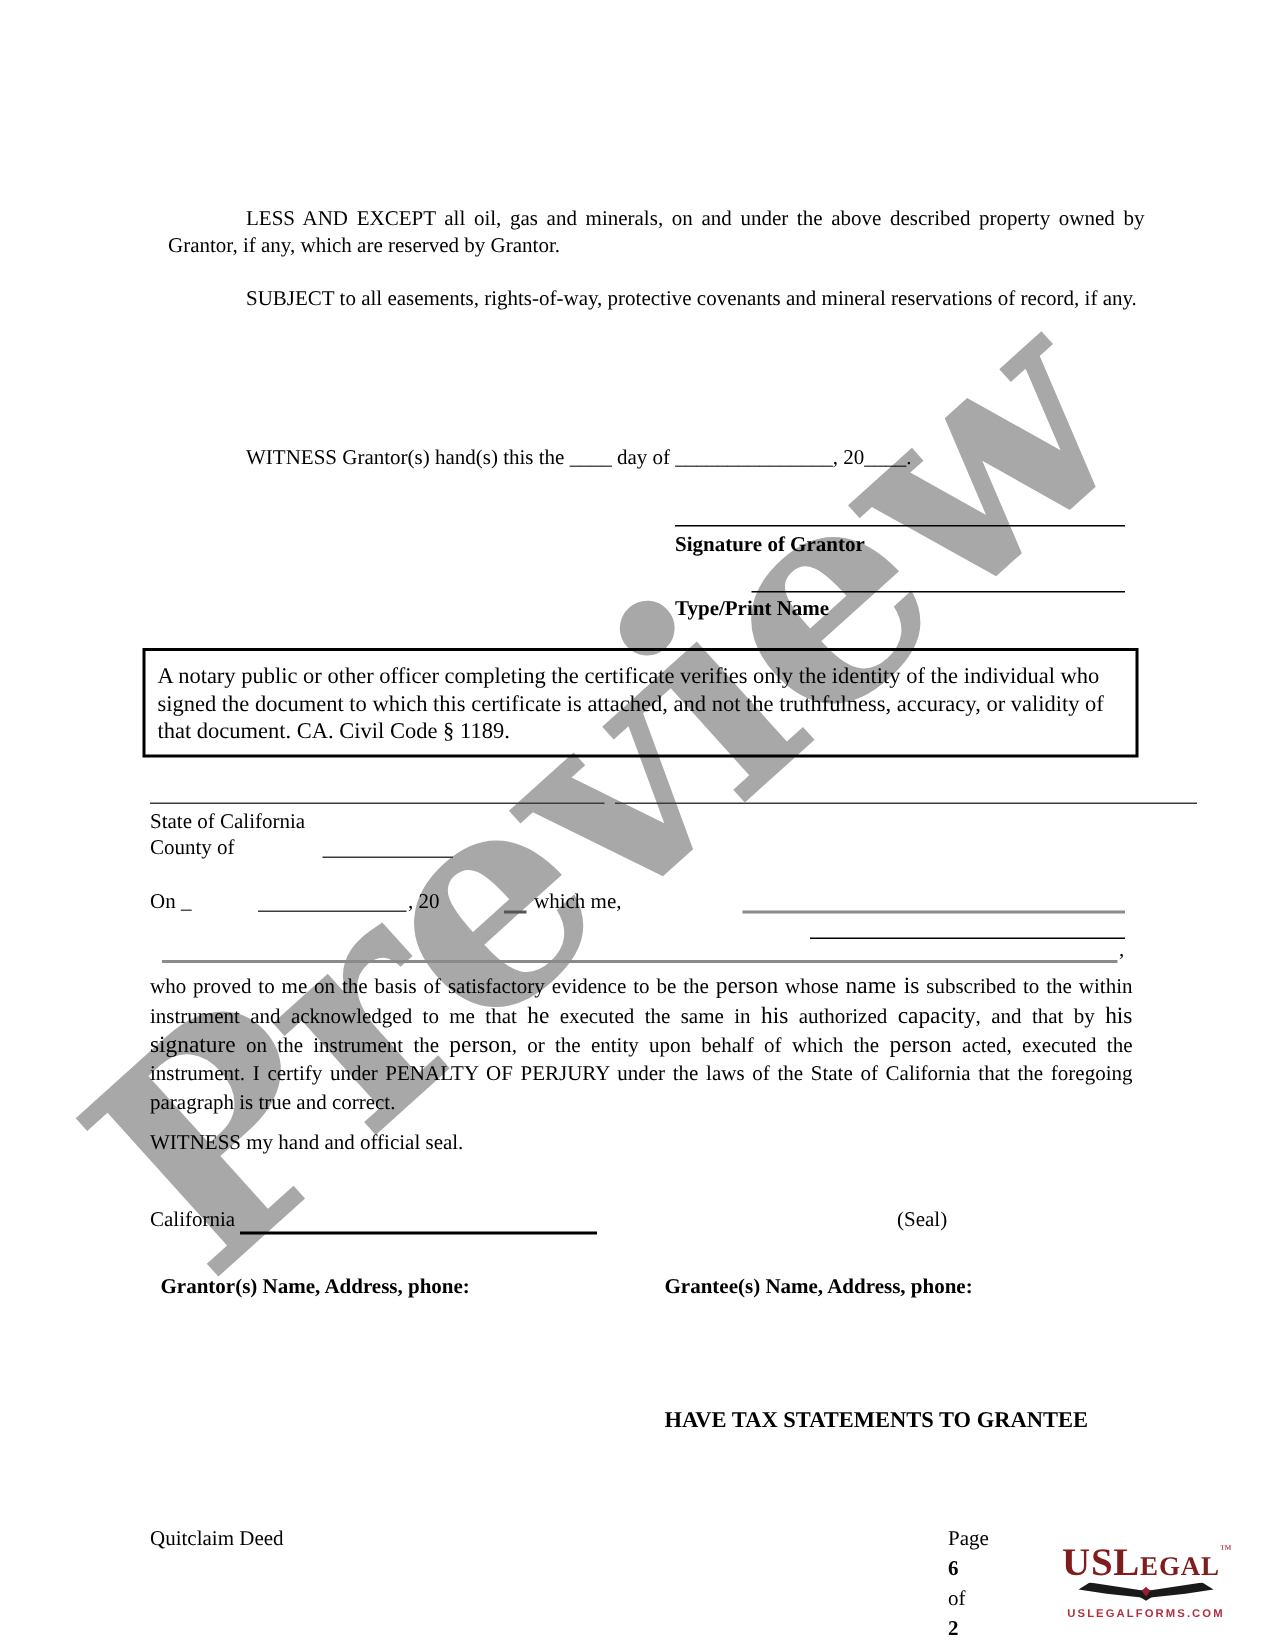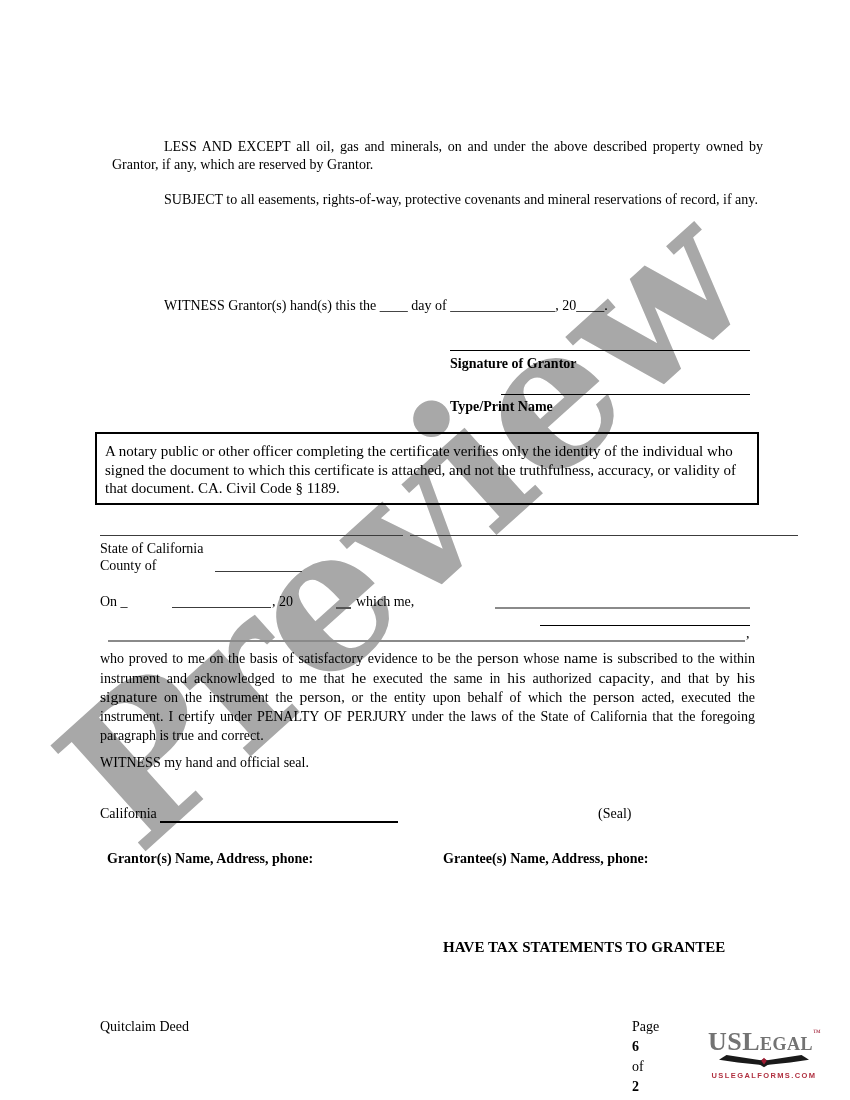--- a/index.html
+++ b/index.html
@@ -26,21 +26,21 @@
   .notary-box{
     border:2px solid #000; width:642px; padding:8px 10px 5px 8px;
     font-size:15px; line-height:18.6px;
   }
   .ack{line-height:18.7px; width:655px; text-align:justify; margin:0;}
   .big-word{font-size:15.6px;}
   .footer-page{display:flex; gap:4px;}
   .logo{width:112px; text-align:center; line-height:1;}
   .logo-brand{
     font-family:"Liberation Serif", serif; font-variant:small-caps;
-    font-weight:bold; font-size:26px; color:#737373; letter-spacing:0.5px;
+    font-weight:bold; font-size:26px; color:#7f1d1d; letter-spacing:0.5px;
   }
   .logo-tm{font-size:8px; vertical-align:top; color:#9e1b32; font-variant:normal;}
   .logo-site{
     font-family:"Liberation Sans", sans-serif; font-weight:bold;
     font-size:7.5px; color:#b03040; letter-spacing:1.4px; margin-top:2px;
   }
 </style>
 </head>
 <body>
 

